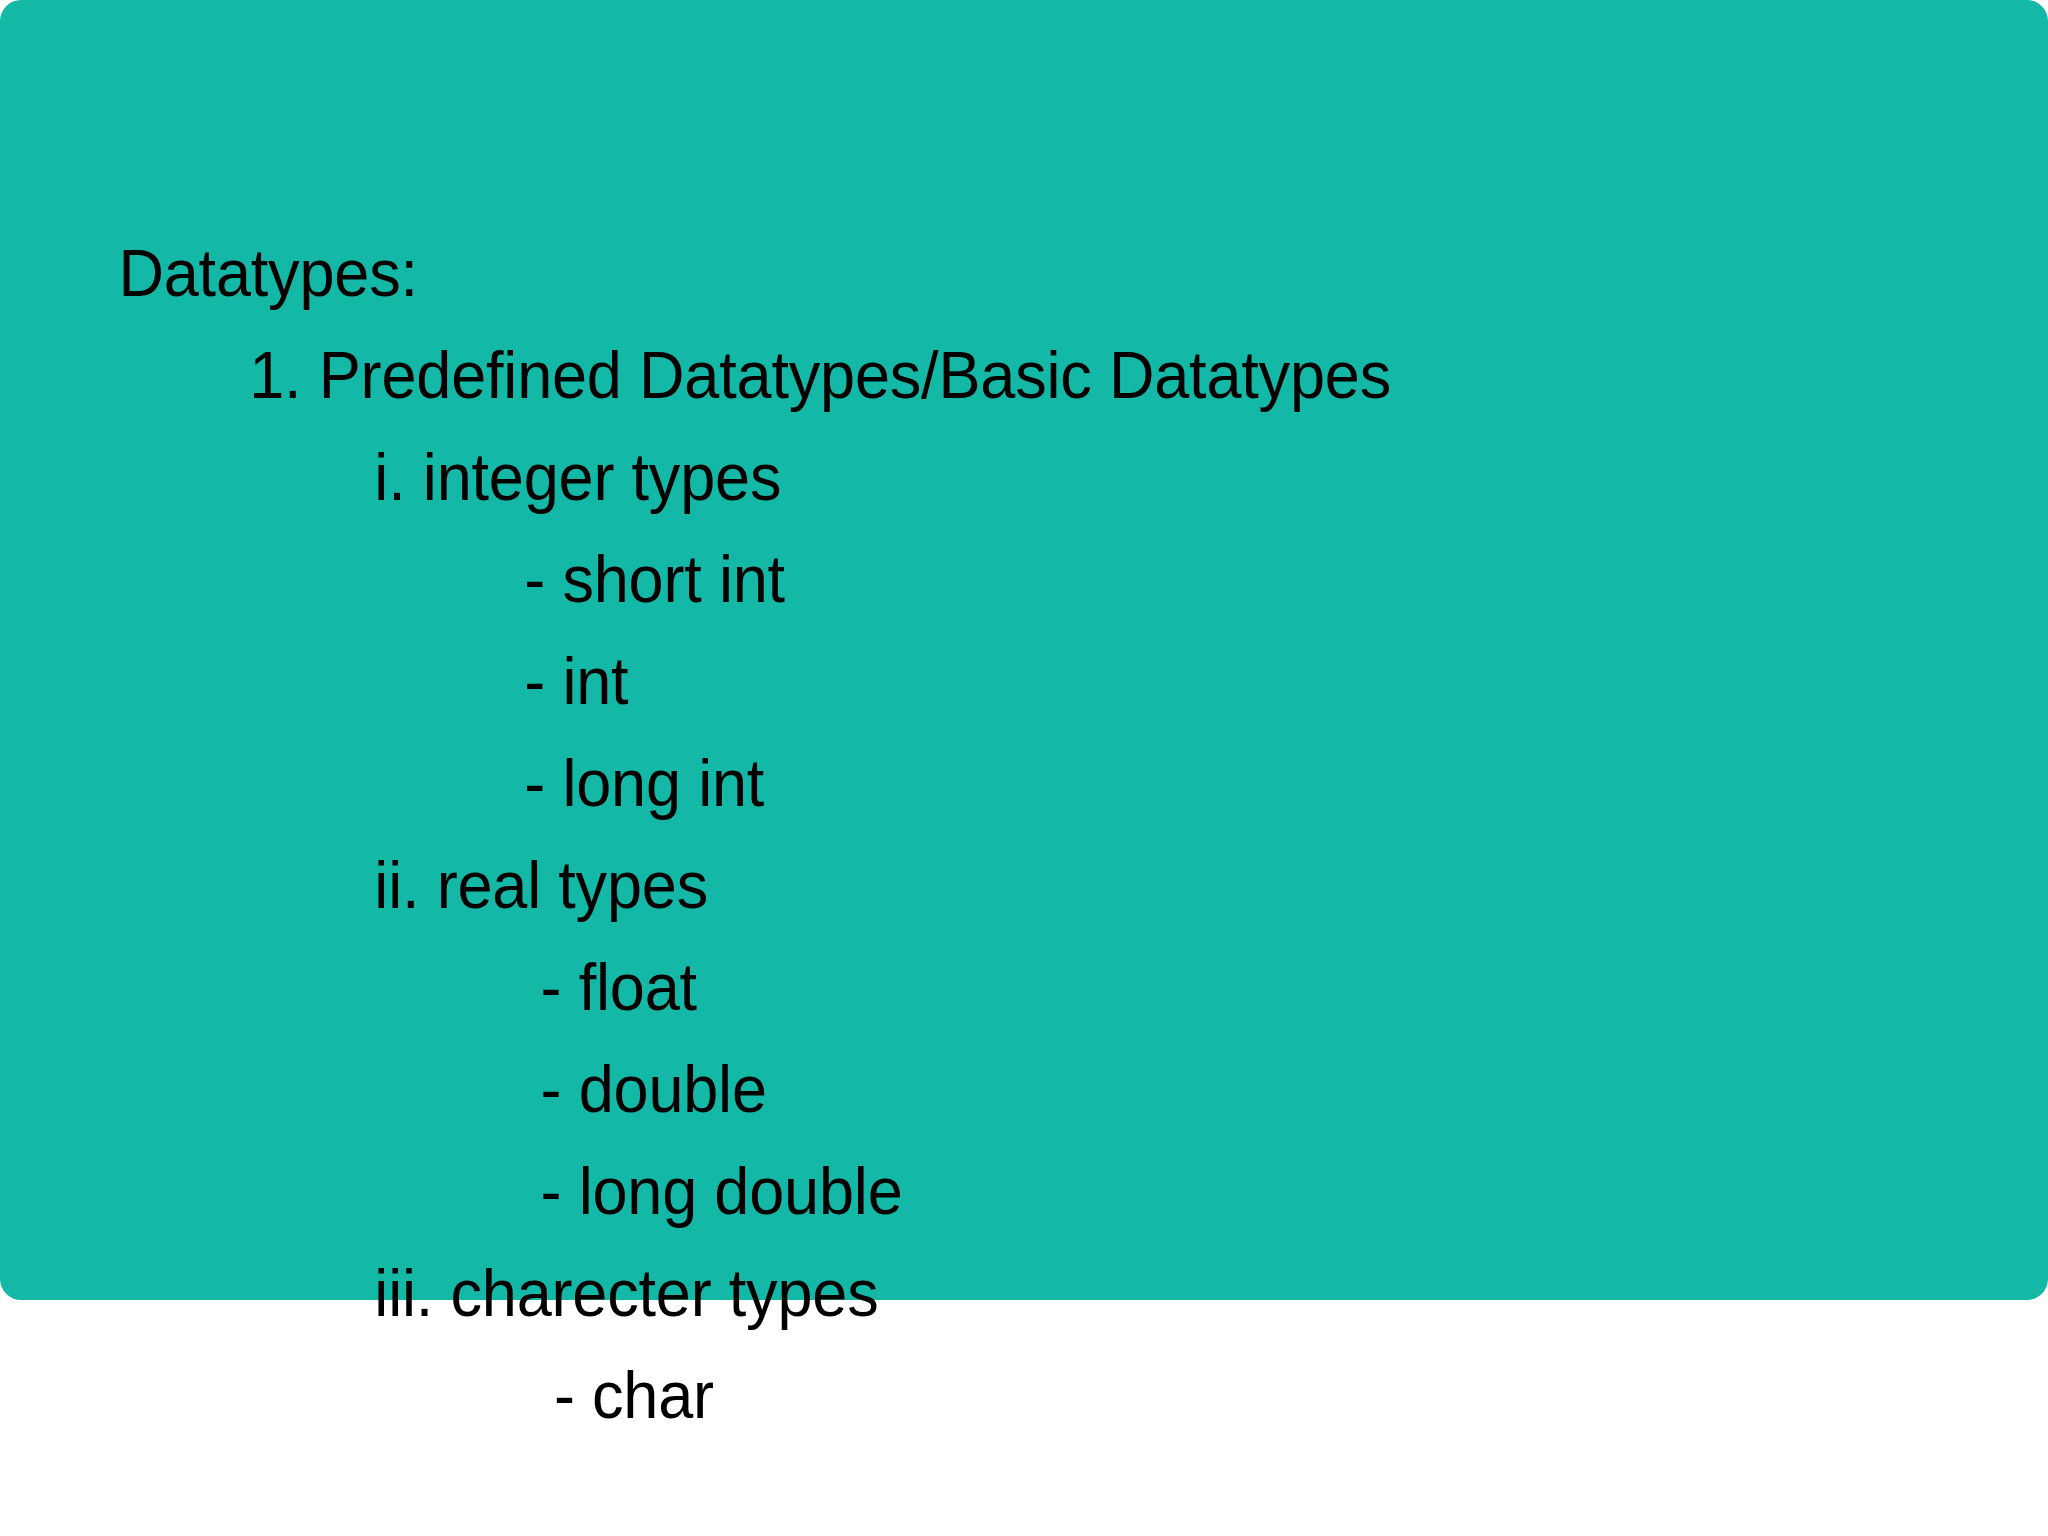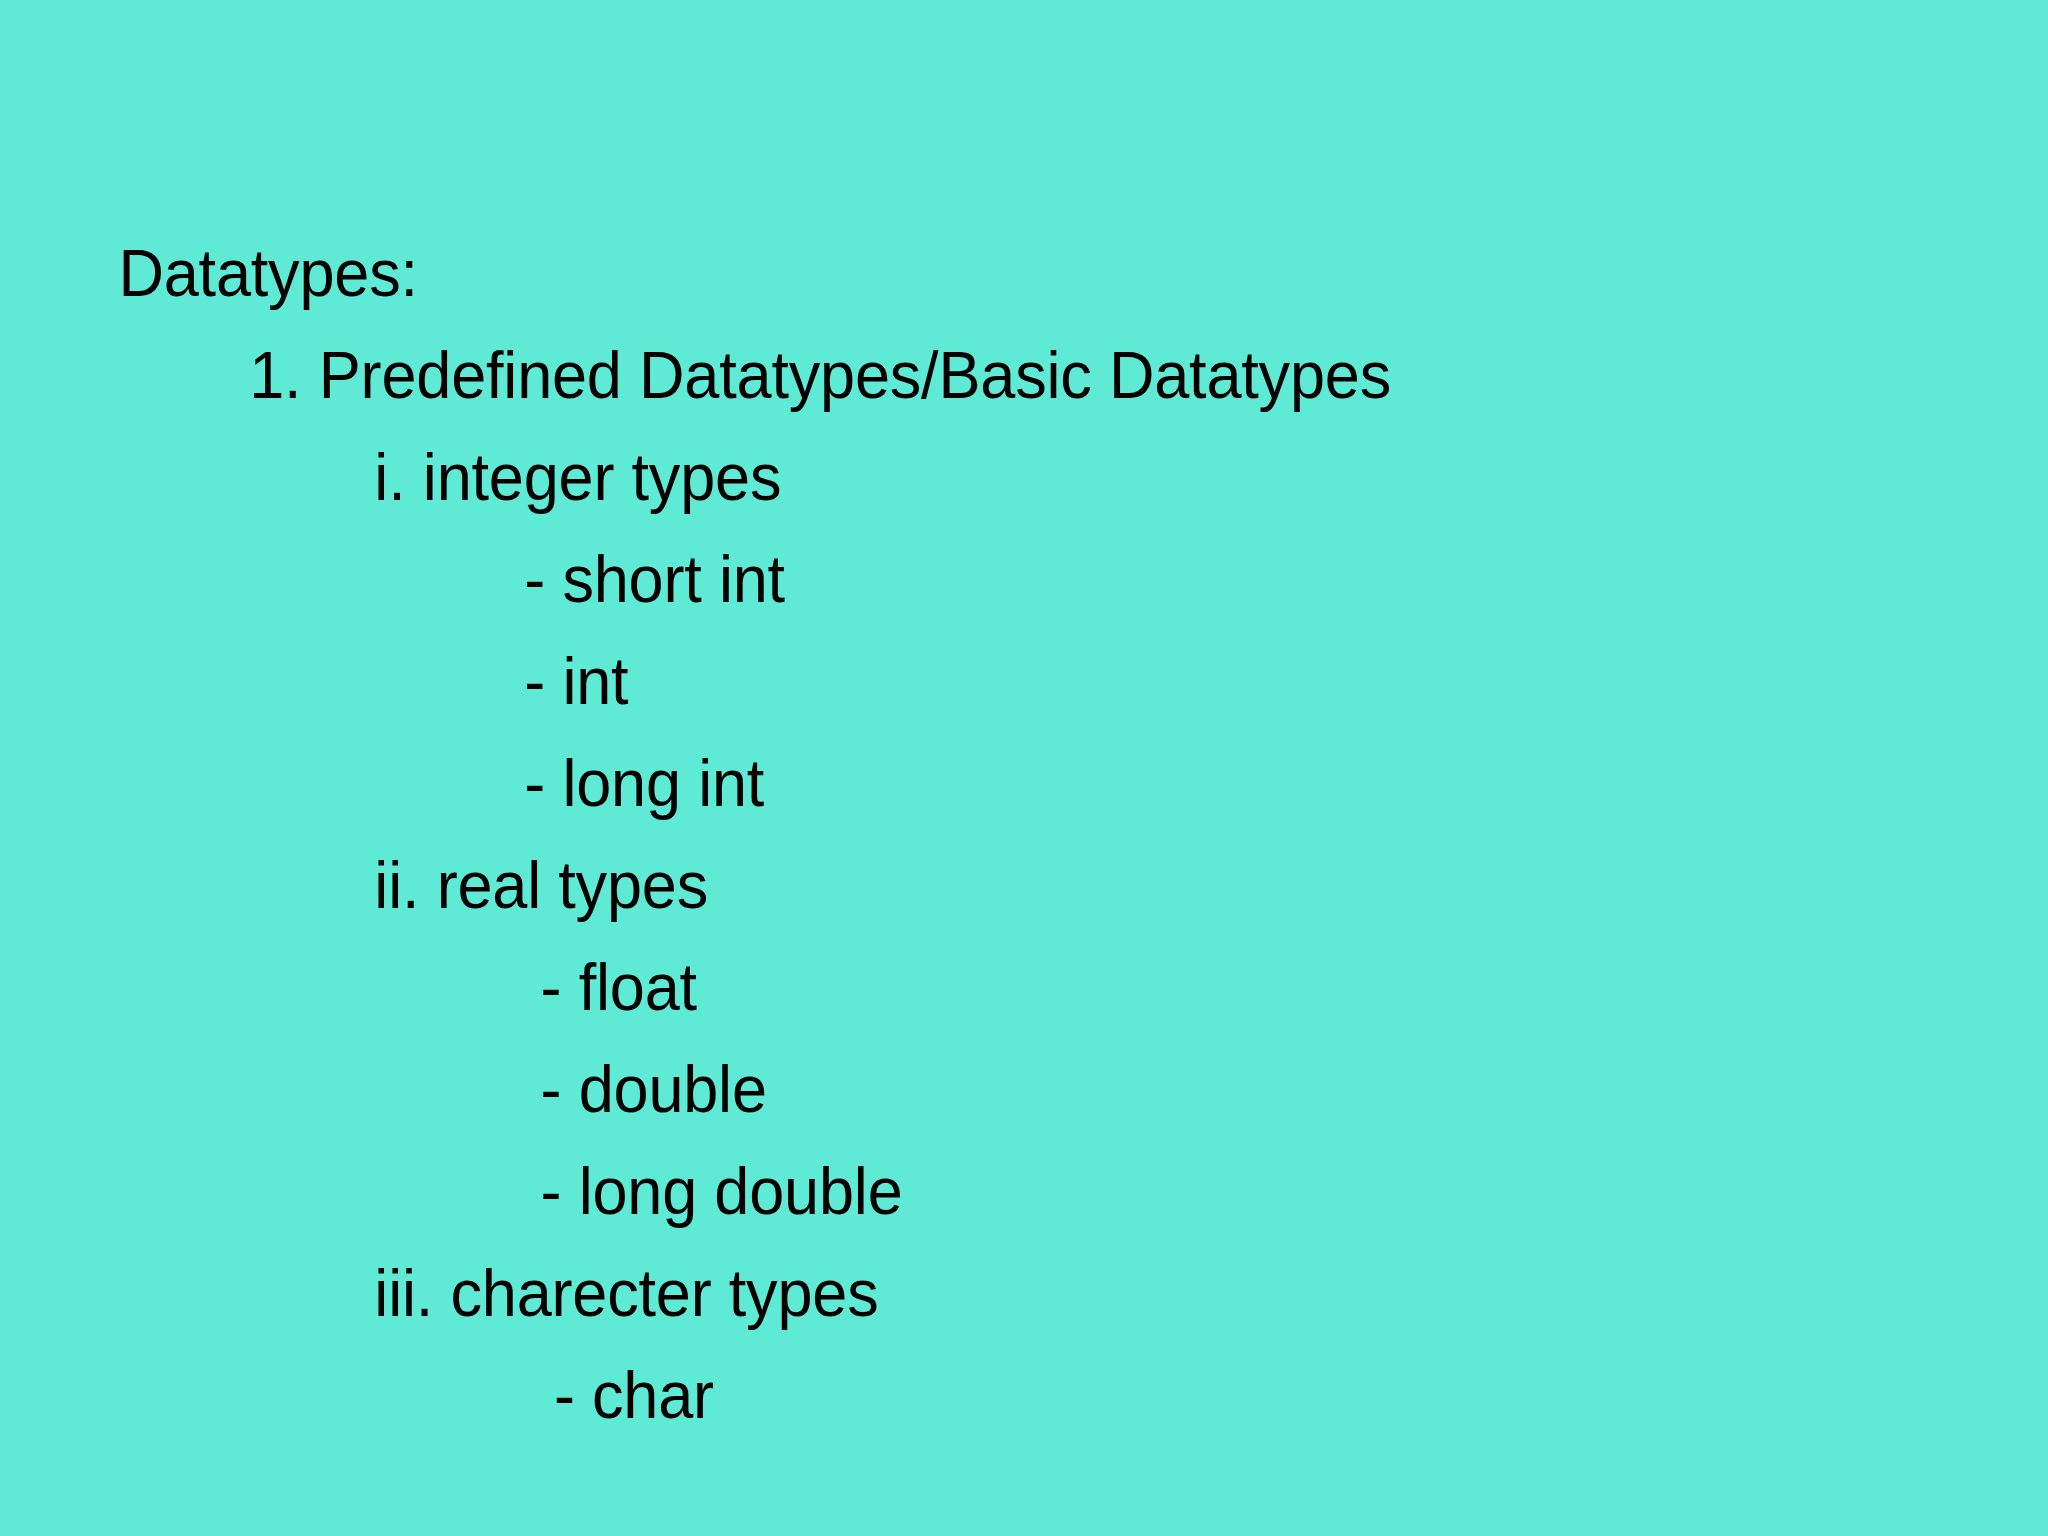--- a/index.html
+++ b/index.html
@@ -10,22 +10,23 @@
     width: 2048px;
     height: 1536px;
     background: #ffffff;
     font-family: "Liberation Sans", "DejaVu Sans", sans-serif;
     overflow: hidden;
   }
 
   #slide {
     position: relative;
     width: 2048px;
-    height: 1536px;
-    background: #5eead4;
+    height: 1300px;
+    background: #14b8a6;
+    border-radius: 21px;
   }
 
   #content-block {
     position: absolute;
     left: 0;
     top: 222px;
     width: 2048px;
   }
 
   .outline-line {

